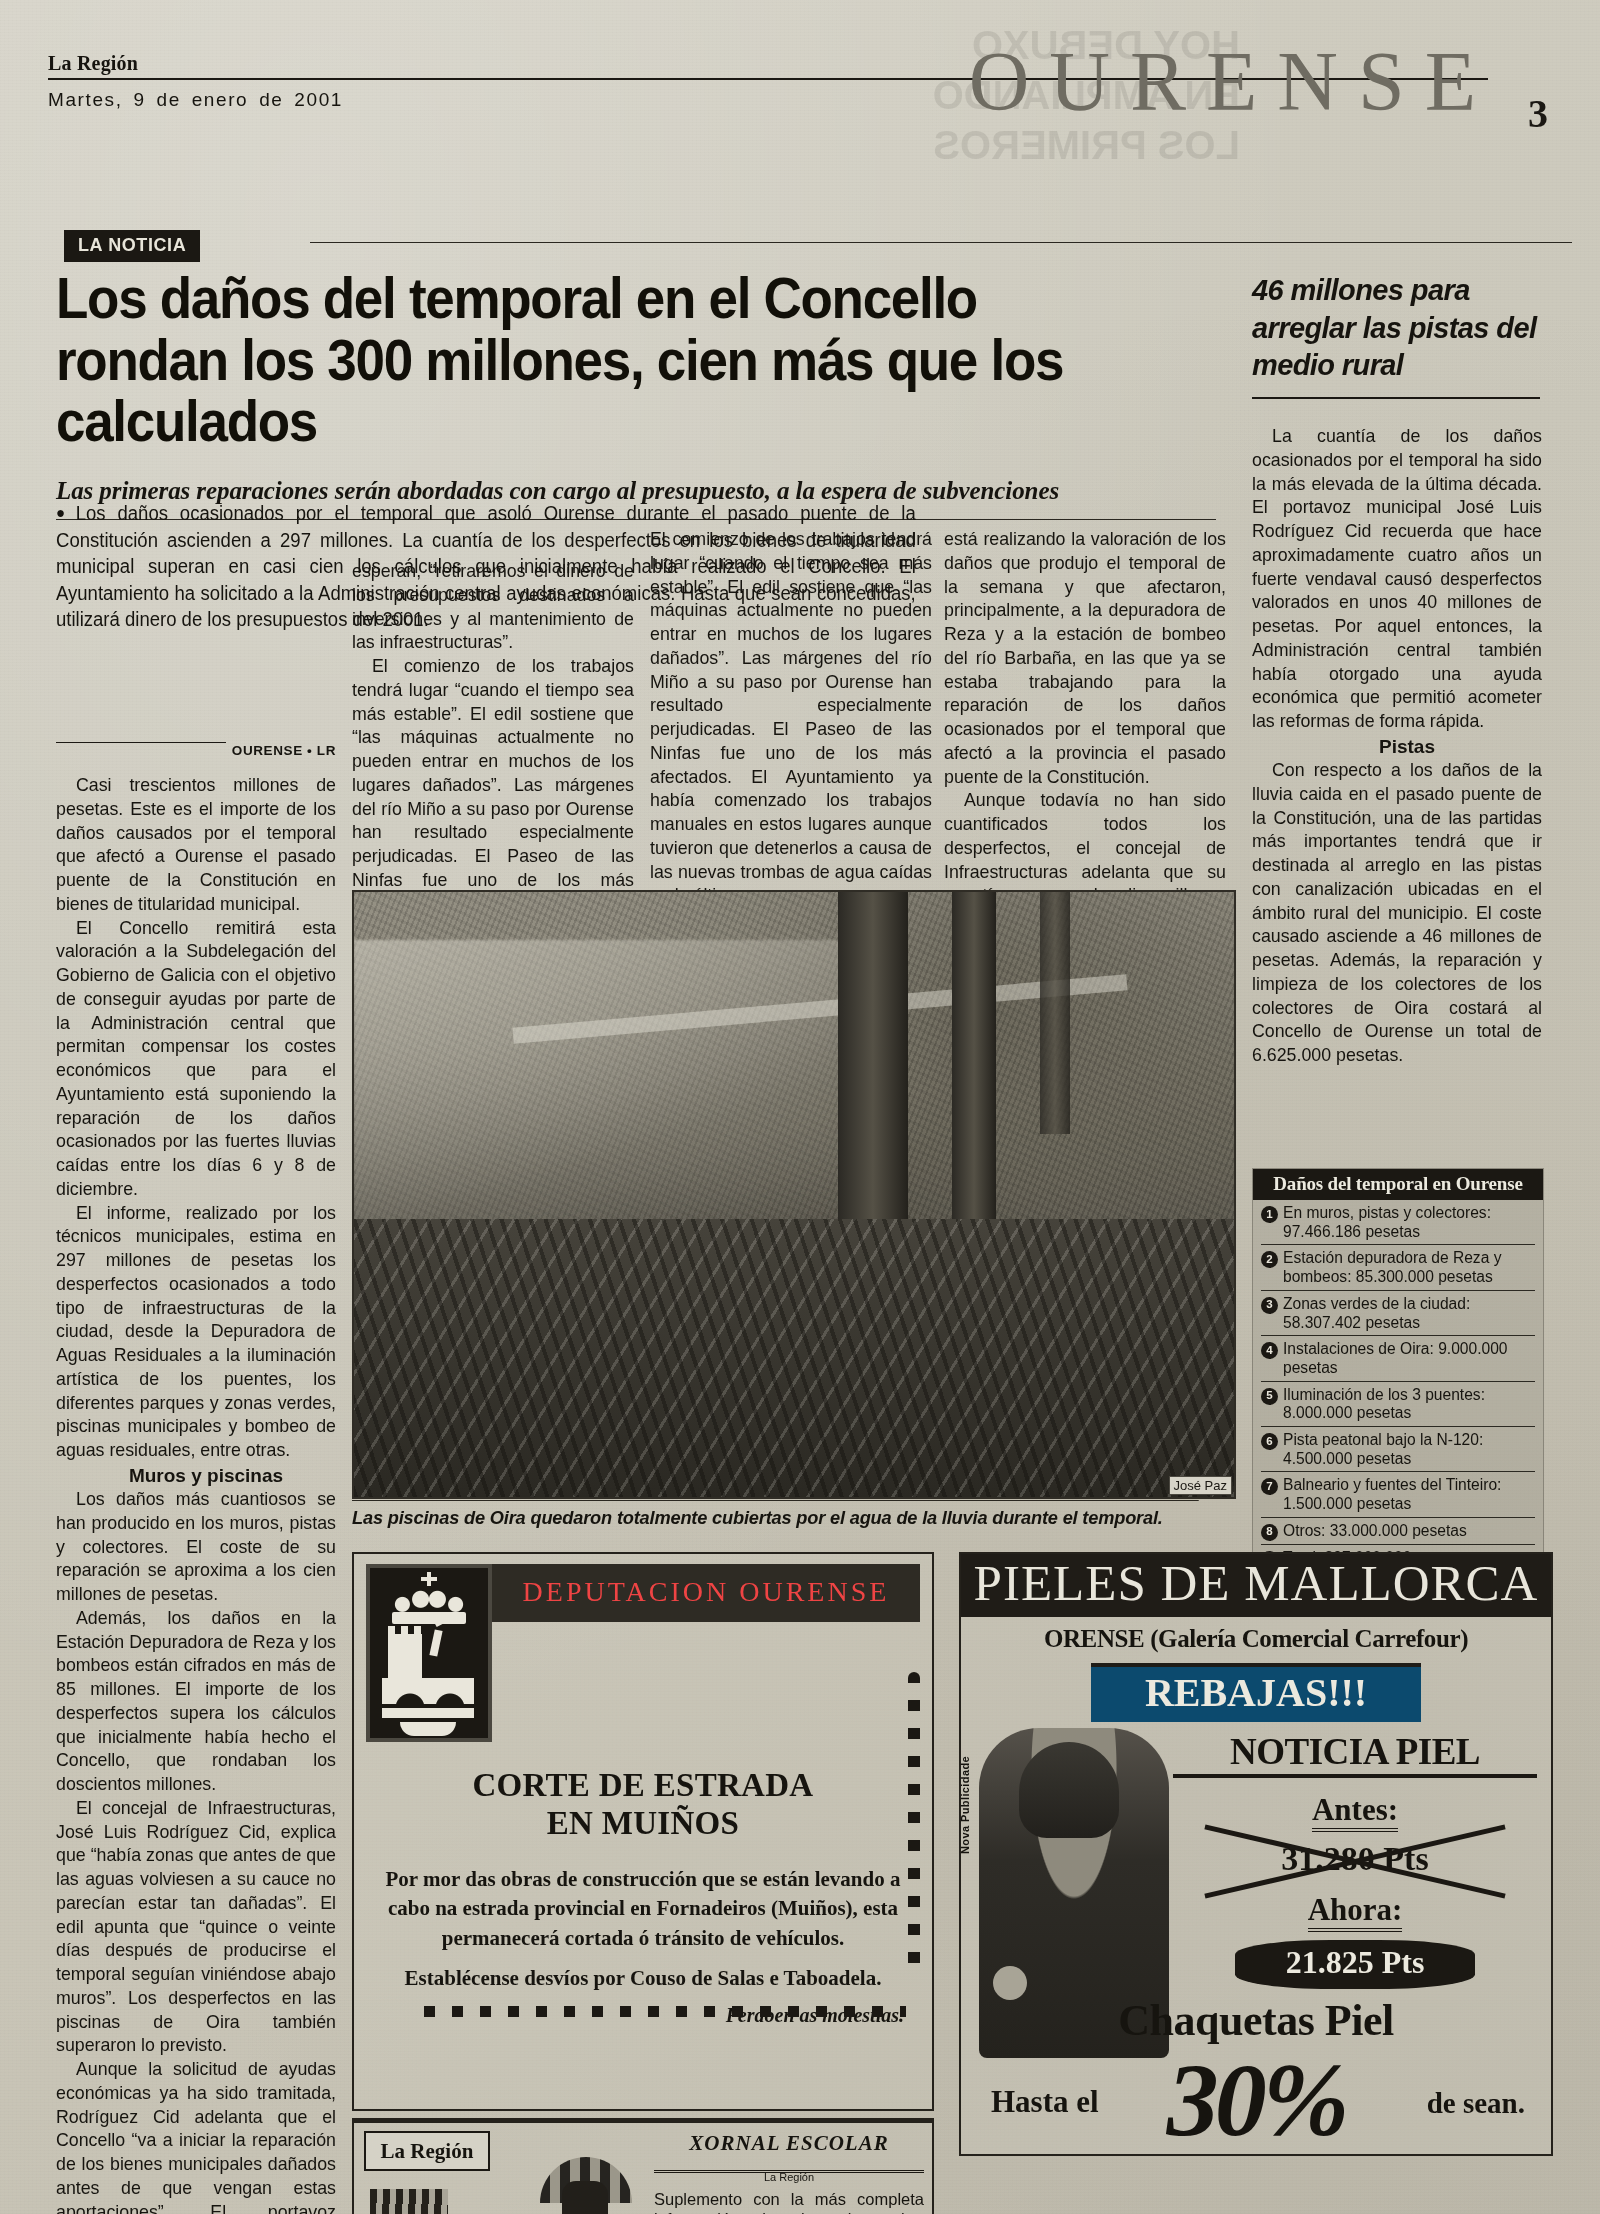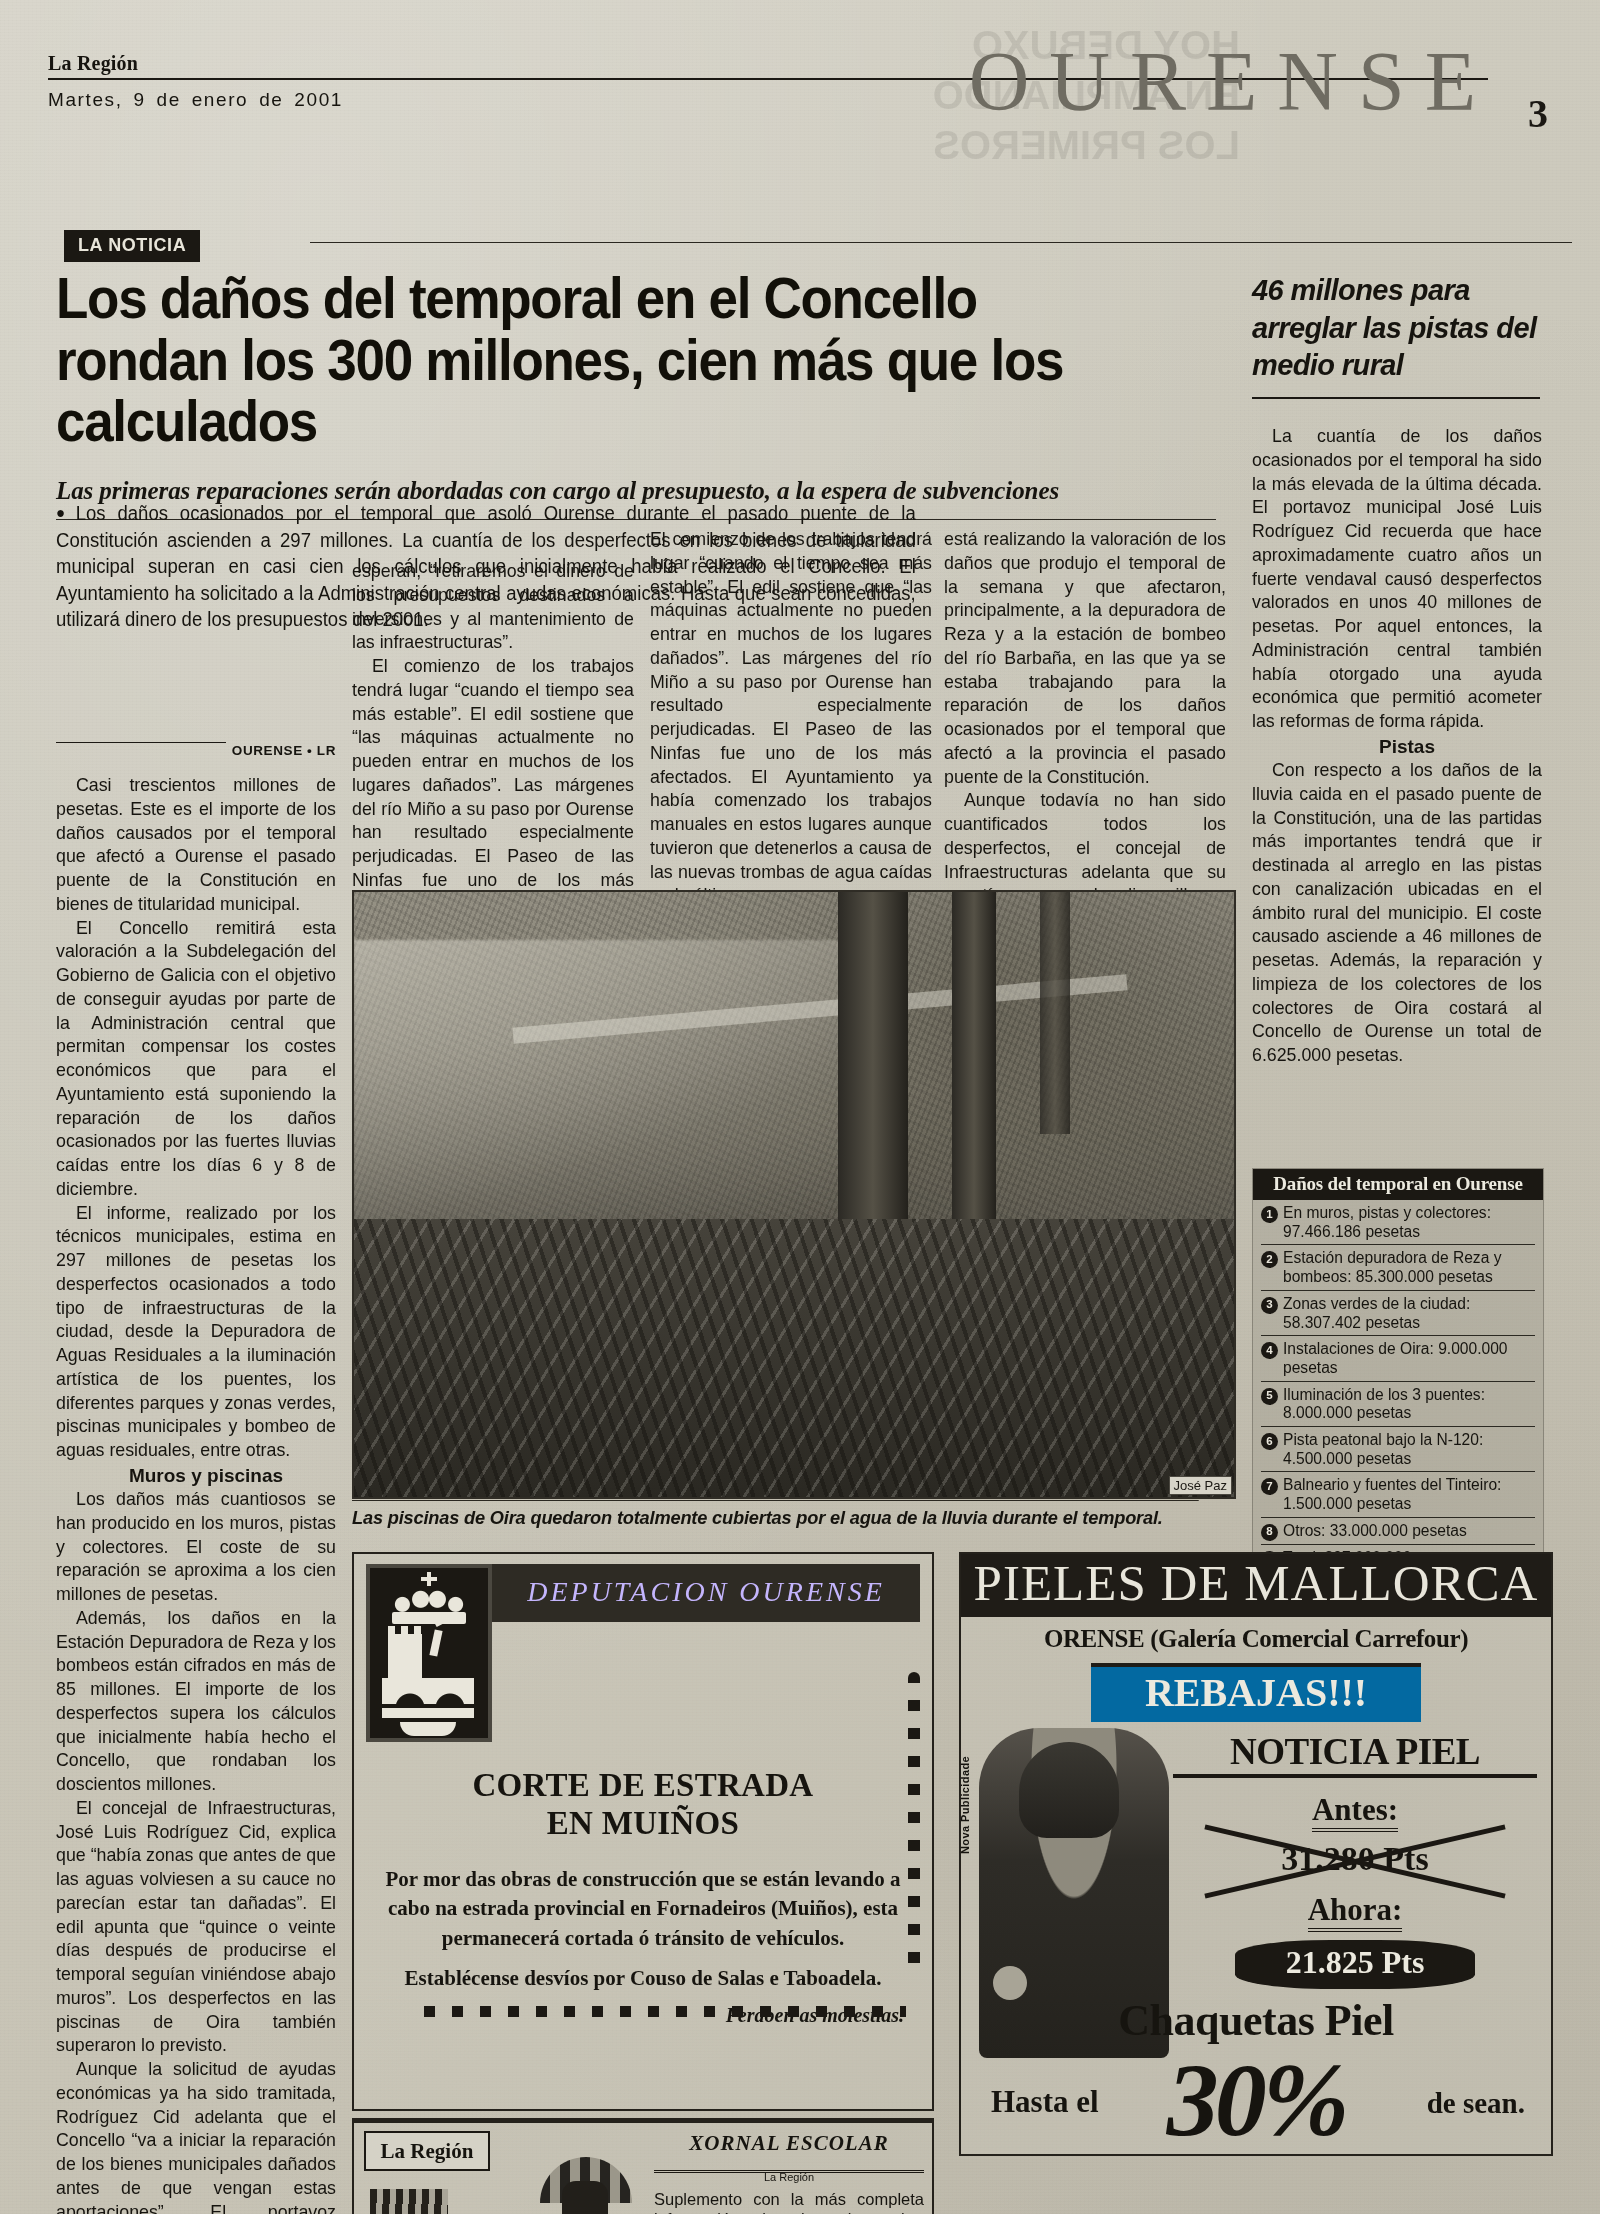--- a/index.html
+++ b/index.html
@@ -193,24 +193,23 @@
     -webkit-mask:radial-gradient(circle 14px at 28px 30px, transparent 14px, #000 15px),
            radial-gradient(circle 14px at 68px 30px, transparent 14px, #000 15px);
     -webkit-mask-composite:source-in;mask-composite:intersect;}
   .shield-base{position:absolute;left:12px;top:140px;width:92px;height:10px;background:#e9e6db;}
   .shield-bowl{position:absolute;left:30px;top:154px;width:56px;height:14px;background:#e9e6db;border-radius:0 0 28px 28px;}
   .shield-fig{position:absolute;left:62px;top:62px;width:8px;height:26px;background:#e9e6db;transform:rotate(12deg);}
   .shield-fig:after{content:"";position:absolute;left:-2px;top:-12px;width:18px;height:4px;background:#e9e6db;transform:rotate(-40deg);}
 
   .dep-bandwrap{flex:1;display:flex;flex-direction:column;}
   .dep-band{
-    background:#2e2b24;color:#c4b5fd;text-align:center;
+    background:#2e2b24;color:#ef4444;text-align:center;
     font-family:"Liberation Serif",serif;font-size:28px;letter-spacing:3px;
     padding:12px 0 14px 0;
-    font-style:italic;
   }
   .dep-title{
     text-align:center;font-family:"Liberation Serif",serif;font-weight:bold;
     font-size:33px;line-height:1.16;margin-top:24px;letter-spacing:.3px;
   }
   .dep-body{
     margin:22px 28px 0 28px;font-family:"Liberation Serif",serif;font-weight:bold;
     font-size:21px;line-height:1.42;text-align:center;
   }
   .dep-body p{margin:0 0 10px 0;}
@@ -258,21 +257,21 @@
   .pie-band{
     background:#1f1c17;color:#e8e5da;text-align:center;
     font-family:"Liberation Serif",serif;font-size:51px;letter-spacing:1px;
     padding:4px 0 8px 0;line-height:1;
   }
   .pie-loc{
     text-align:center;font-family:"Liberation Serif",serif;font-weight:bold;font-size:25px;
     margin-top:8px;letter-spacing:-.4px;
   }
   .pie-reb{
-    display:block;margin:10px auto 0 auto;width:330px;background:#0369a1;color:#ece9de;
+    display:block;margin:10px auto 0 auto;width:330px;background:#0c4a6e;color:#ece9de;
     text-align:center;font-family:"Liberation Serif",serif;font-weight:bold;font-size:40px;
     padding:2px 0 6px 0;border-top:4px solid #1f1c17;
   }
   .pie-model{
     position:absolute;left:18px;top:174px;width:190px;height:330px;
     background:
       radial-gradient(ellipse at 50% 12%, #8e8a7d 0 42px, transparent 43px),
       linear-gradient(180deg,#55514a 0%,#2e2c27 40%,#24221d 100%);
     border-radius:60px 60px 8px 8px;
   }

